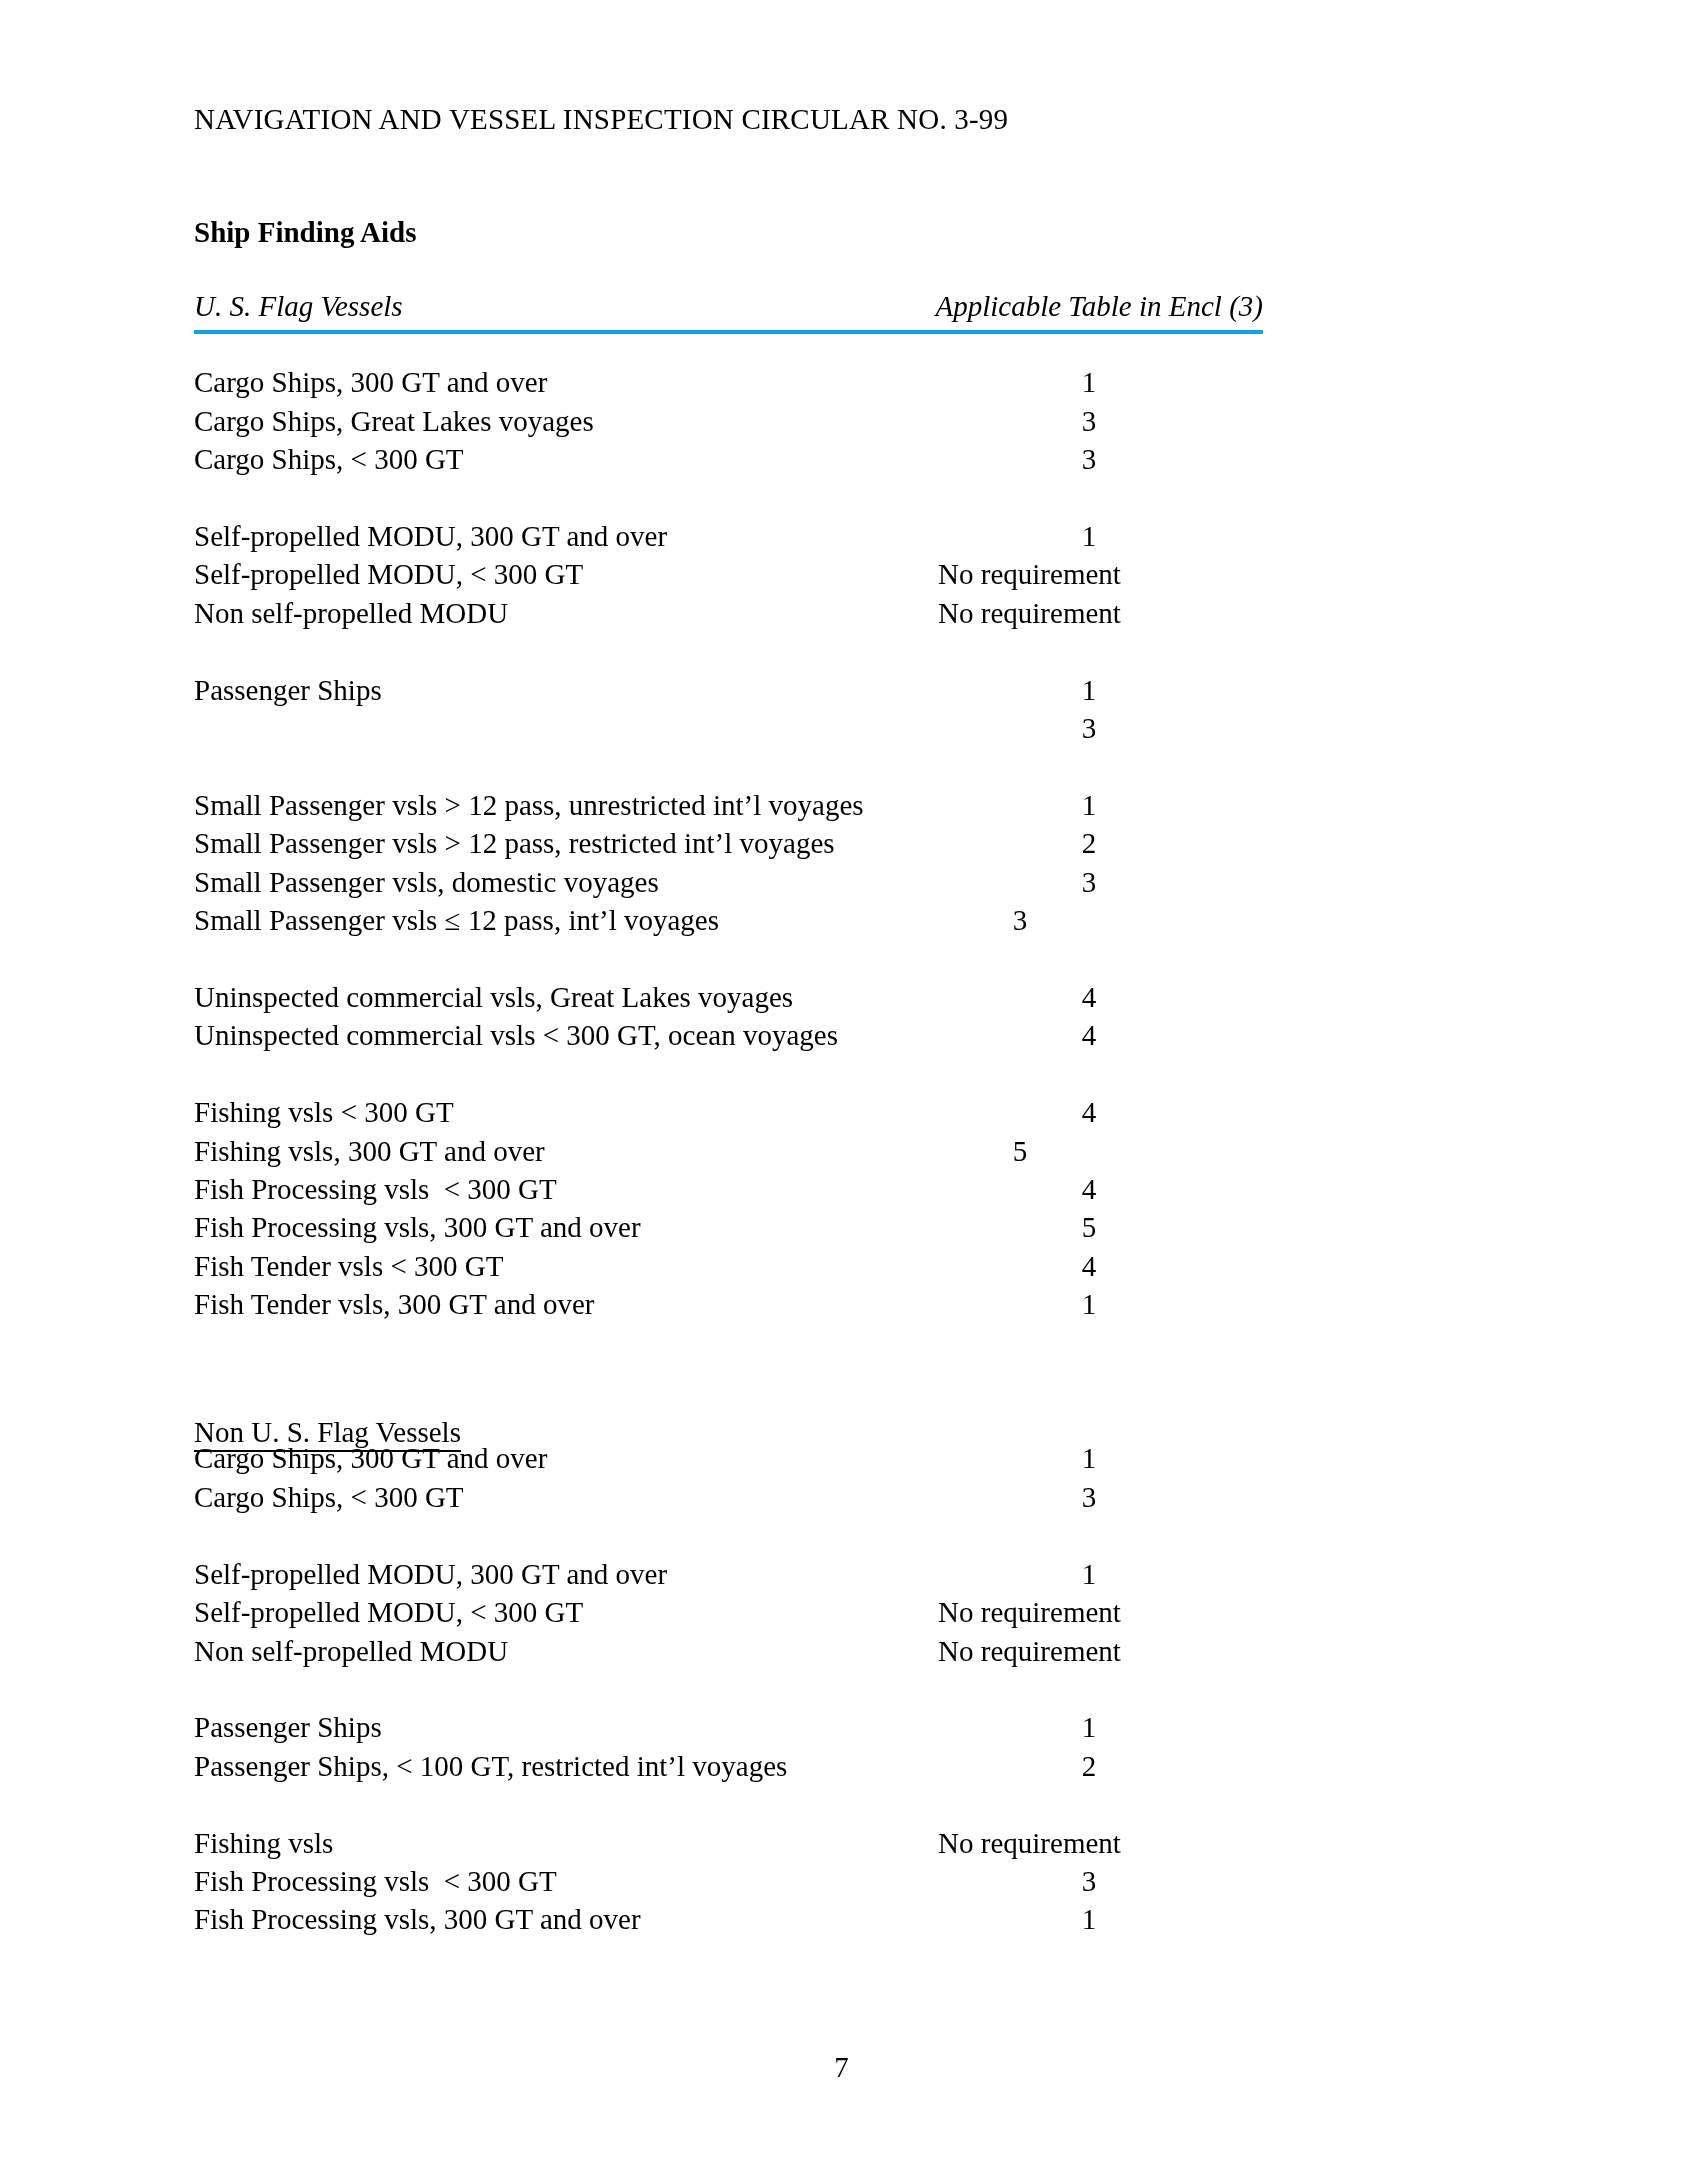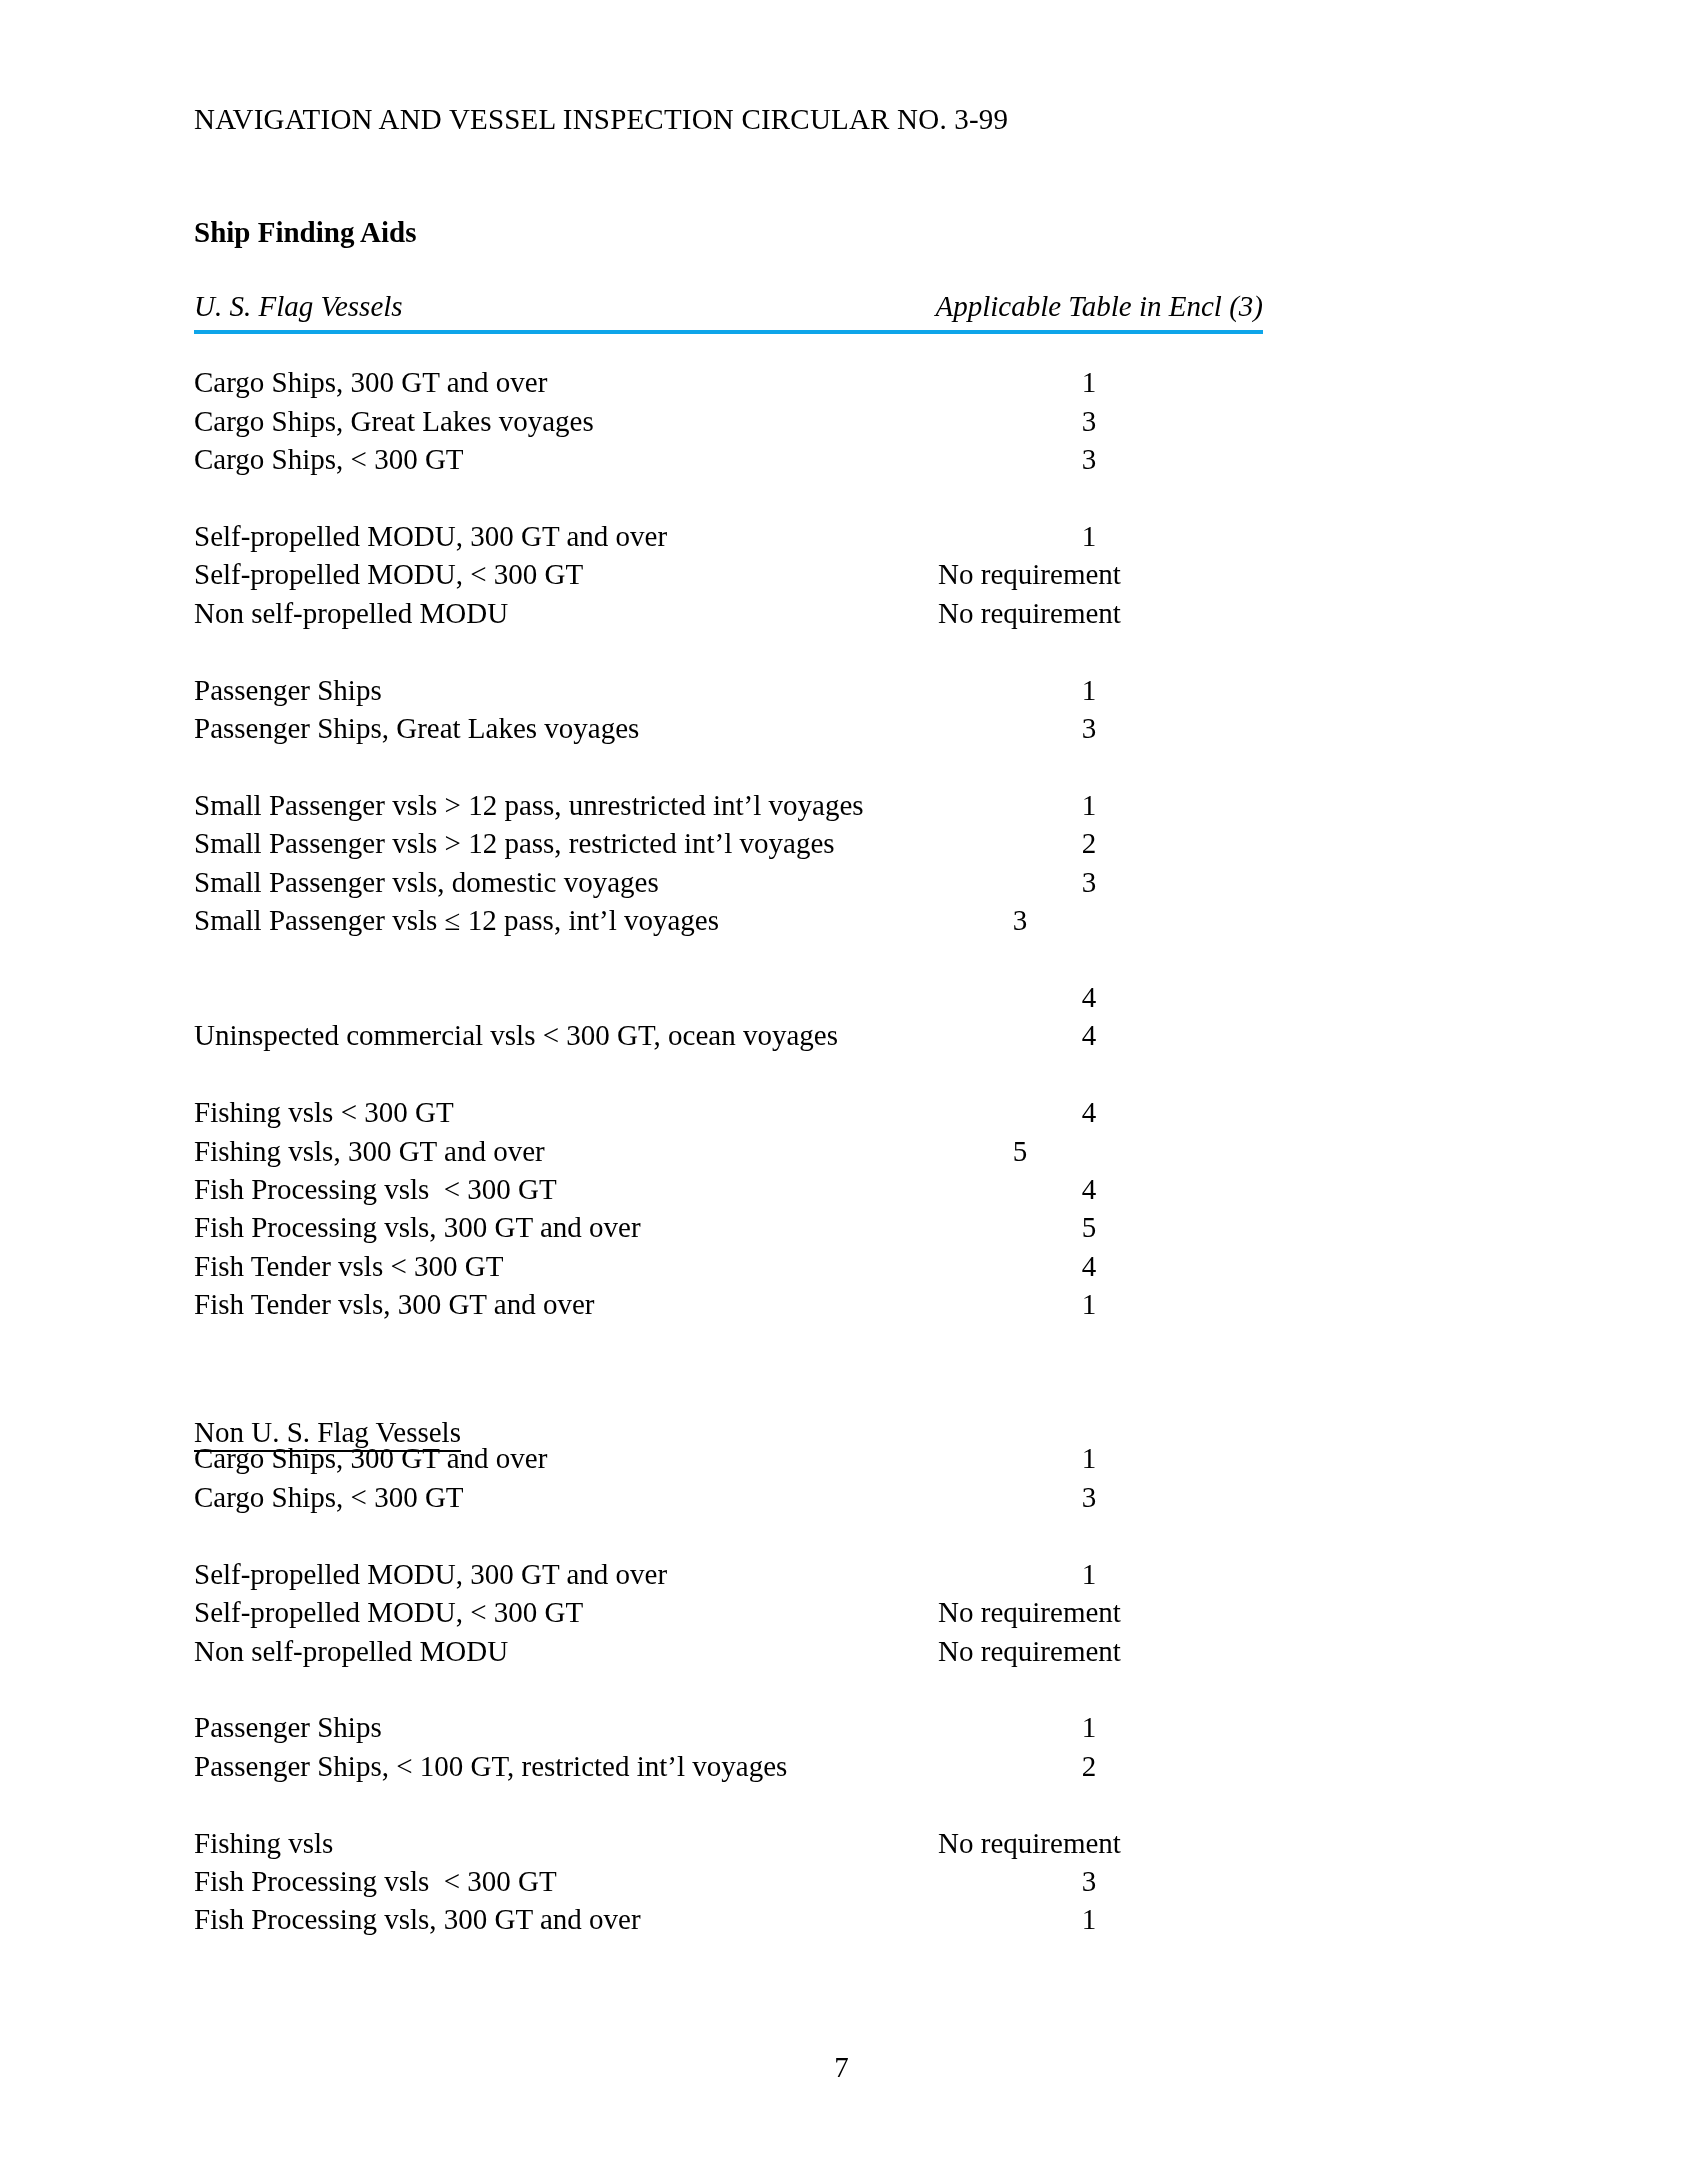--- a/index.html
+++ b/index.html
@@ -158,40 +158,40 @@
       </div>
       <div class="row" style="top: 597px;">
         <span class="label">Non self-propelled MODU</span>
         <span class="value v-text">No requirement</span>
       </div>
       <div class="row" style="top: 674px;">
         <span class="label">Passenger Ships</span>
         <span class="value v-num">1</span>
       </div>
       <div class="row" style="top: 712px;">
-        <span class="label">Passenger Ships, Great Lakes voyages</span>
         <span class="value v-num">3</span>
       </div>
       <div class="row" style="top: 789px;">
         <span class="label">Small Passenger vsls &gt; 12 pass, unrestricted int’l voyages</span>
         <span class="value v-num">1</span>
       </div>
       <div class="row" style="top: 827px;">
         <span class="label">Small Passenger vsls &gt; 12 pass, restricted int’l voyages</span>
         <span class="value v-num">2</span>
       </div>
       <div class="row" style="top: 866px;">
         <span class="label">Small Passenger vsls, domestic voyages</span>
         <span class="value v-num">3</span>
       </div>
       <div class="row" style="top: 904px;">
         <span class="label">Small Passenger vsls ≤ 12 pass, int’l voyages</span>
         <span class="value v-num-left">3</span>
       </div>
       <div class="row" style="top: 981px;">
+        <span class="label">Uninspected commercial vsls, Great Lakes voyages</span>
         <span class="value v-num">4</span>
       </div>
       <div class="row" style="top: 1019px;">
         <span class="label">Uninspected commercial vsls &lt; 300 GT, ocean voyages</span>
         <span class="value v-num">4</span>
       </div>
       <div class="row" style="top: 1096px;">
         <span class="label">Fishing vsls &lt; 300 GT</span>
         <span class="value v-num">4</span>
       </div>

